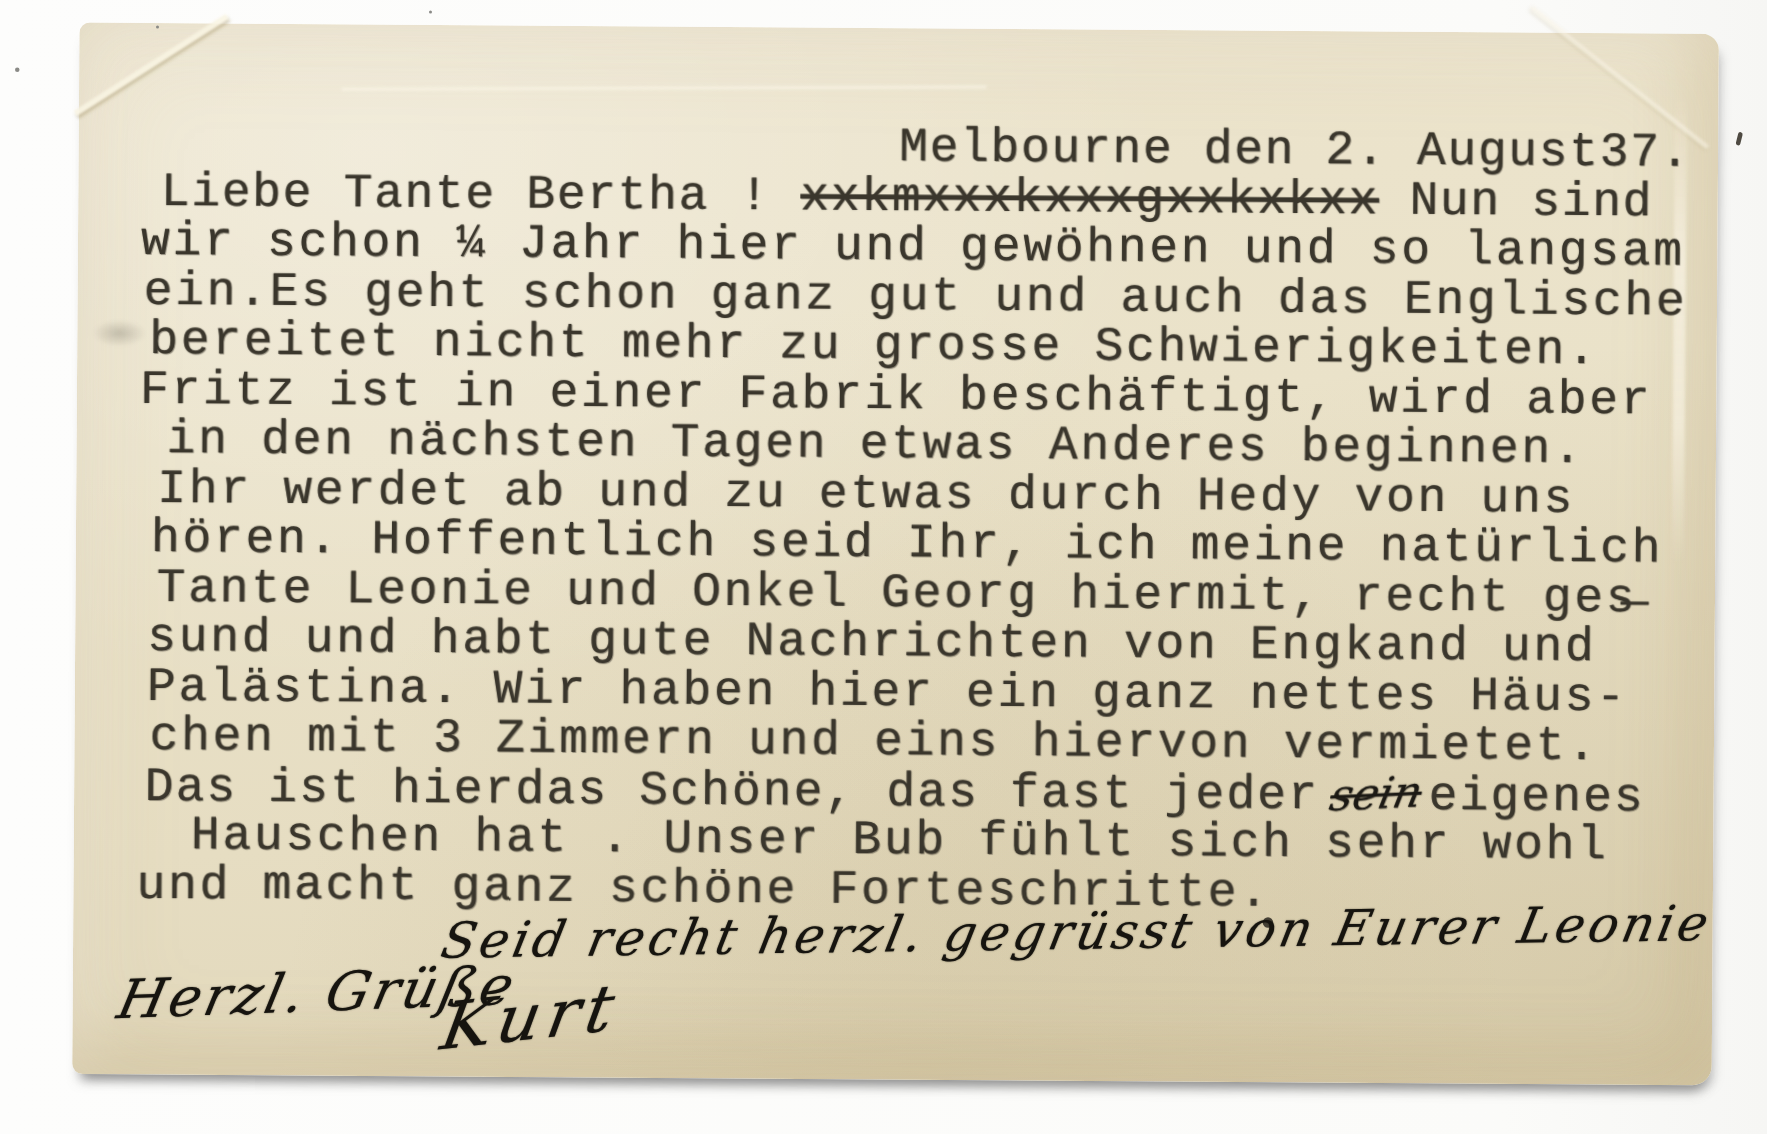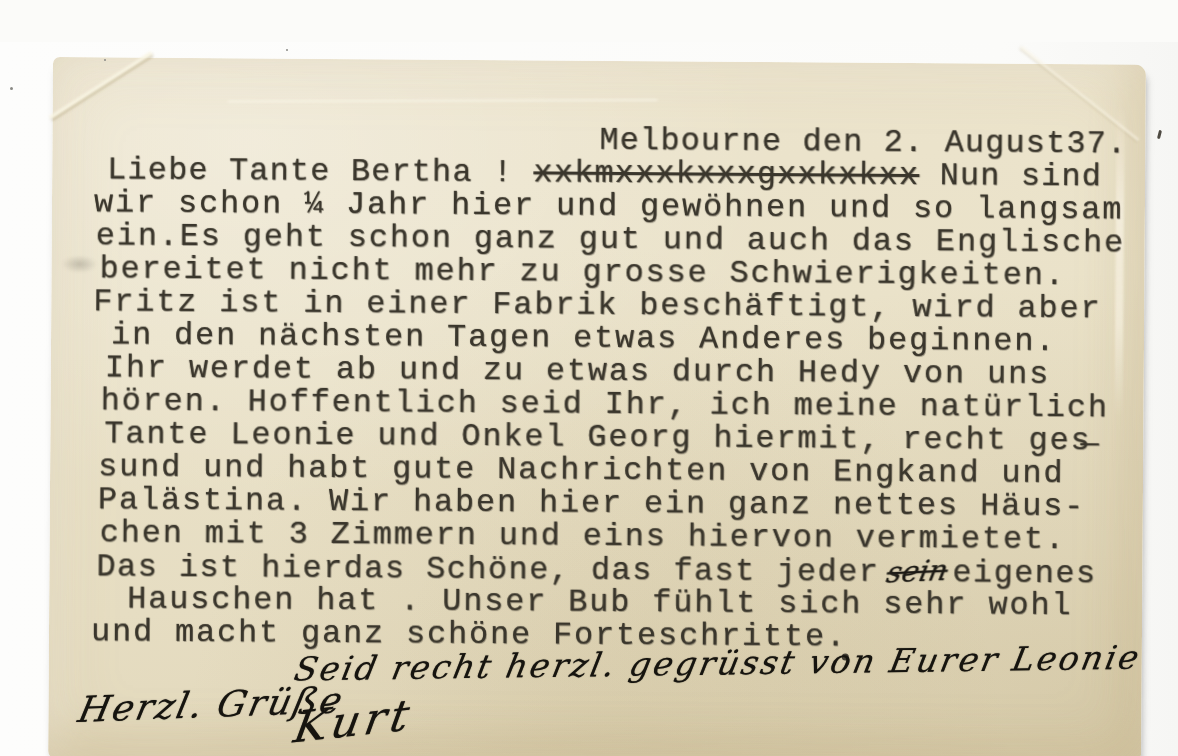--- a/index.html
+++ b/index.html
@@ -6,21 +6,20 @@
   body {
     width: 1178px; height: 756px;
     background: #fbfbf9;
     overflow: hidden;
     font-family: "Liberation Mono", monospace;
     position: relative;
   }
   .page {
     position: absolute; inset: 0;
     background: linear-gradient(90deg, #fdfdfc 0%, #fbfbf9 85%, #f6f6f4 100%);
-    margin-top: 42px;
   }
   
   .card {
     position: absolute;
     left: 53px; top: 15px;
     width: 1093px; height: 701px;
     transform: rotate(0.4deg);
     transform-origin: top left;
     border-radius: 7px 11px 13px 7px;
     background:

